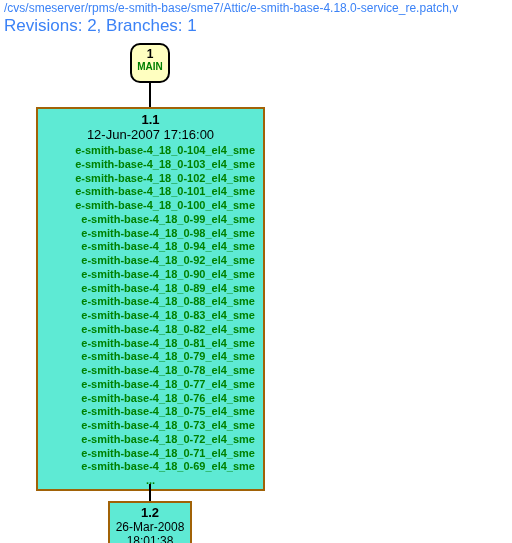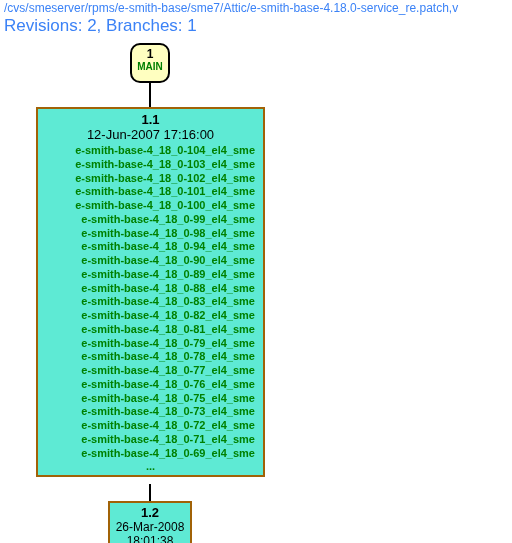--- a/index.html
+++ b/index.html
@@ -122,20 +122,21 @@
     <div class="rev-date">12-Jun-2007 17:16:00</div>
     <div class="tag-list" id="tag-list">
         <div class="tag">e-smith-base-4_18_0-104_el4_sme</div>
         <div class="tag">e-smith-base-4_18_0-103_el4_sme</div>
         <div class="tag">e-smith-base-4_18_0-102_el4_sme</div>
         <div class="tag">e-smith-base-4_18_0-101_el4_sme</div>
         <div class="tag">e-smith-base-4_18_0-100_el4_sme</div>
         <div class="tag">e-smith-base-4_18_0-99_el4_sme</div>
         <div class="tag">e-smith-base-4_18_0-98_el4_sme</div>
         <div class="tag">e-smith-base-4_18_0-94_el4_sme</div>
+        <div class="tag">e-smith-base-4_18_0-92_el4_sme</div>
         <div class="tag">e-smith-base-4_18_0-90_el4_sme</div>
         <div class="tag">e-smith-base-4_18_0-89_el4_sme</div>
         <div class="tag">e-smith-base-4_18_0-88_el4_sme</div>
         <div class="tag">e-smith-base-4_18_0-83_el4_sme</div>
         <div class="tag">e-smith-base-4_18_0-82_el4_sme</div>
         <div class="tag">e-smith-base-4_18_0-81_el4_sme</div>
         <div class="tag">e-smith-base-4_18_0-79_el4_sme</div>
         <div class="tag">e-smith-base-4_18_0-78_el4_sme</div>
         <div class="tag">e-smith-base-4_18_0-77_el4_sme</div>
         <div class="tag">e-smith-base-4_18_0-76_el4_sme</div>

